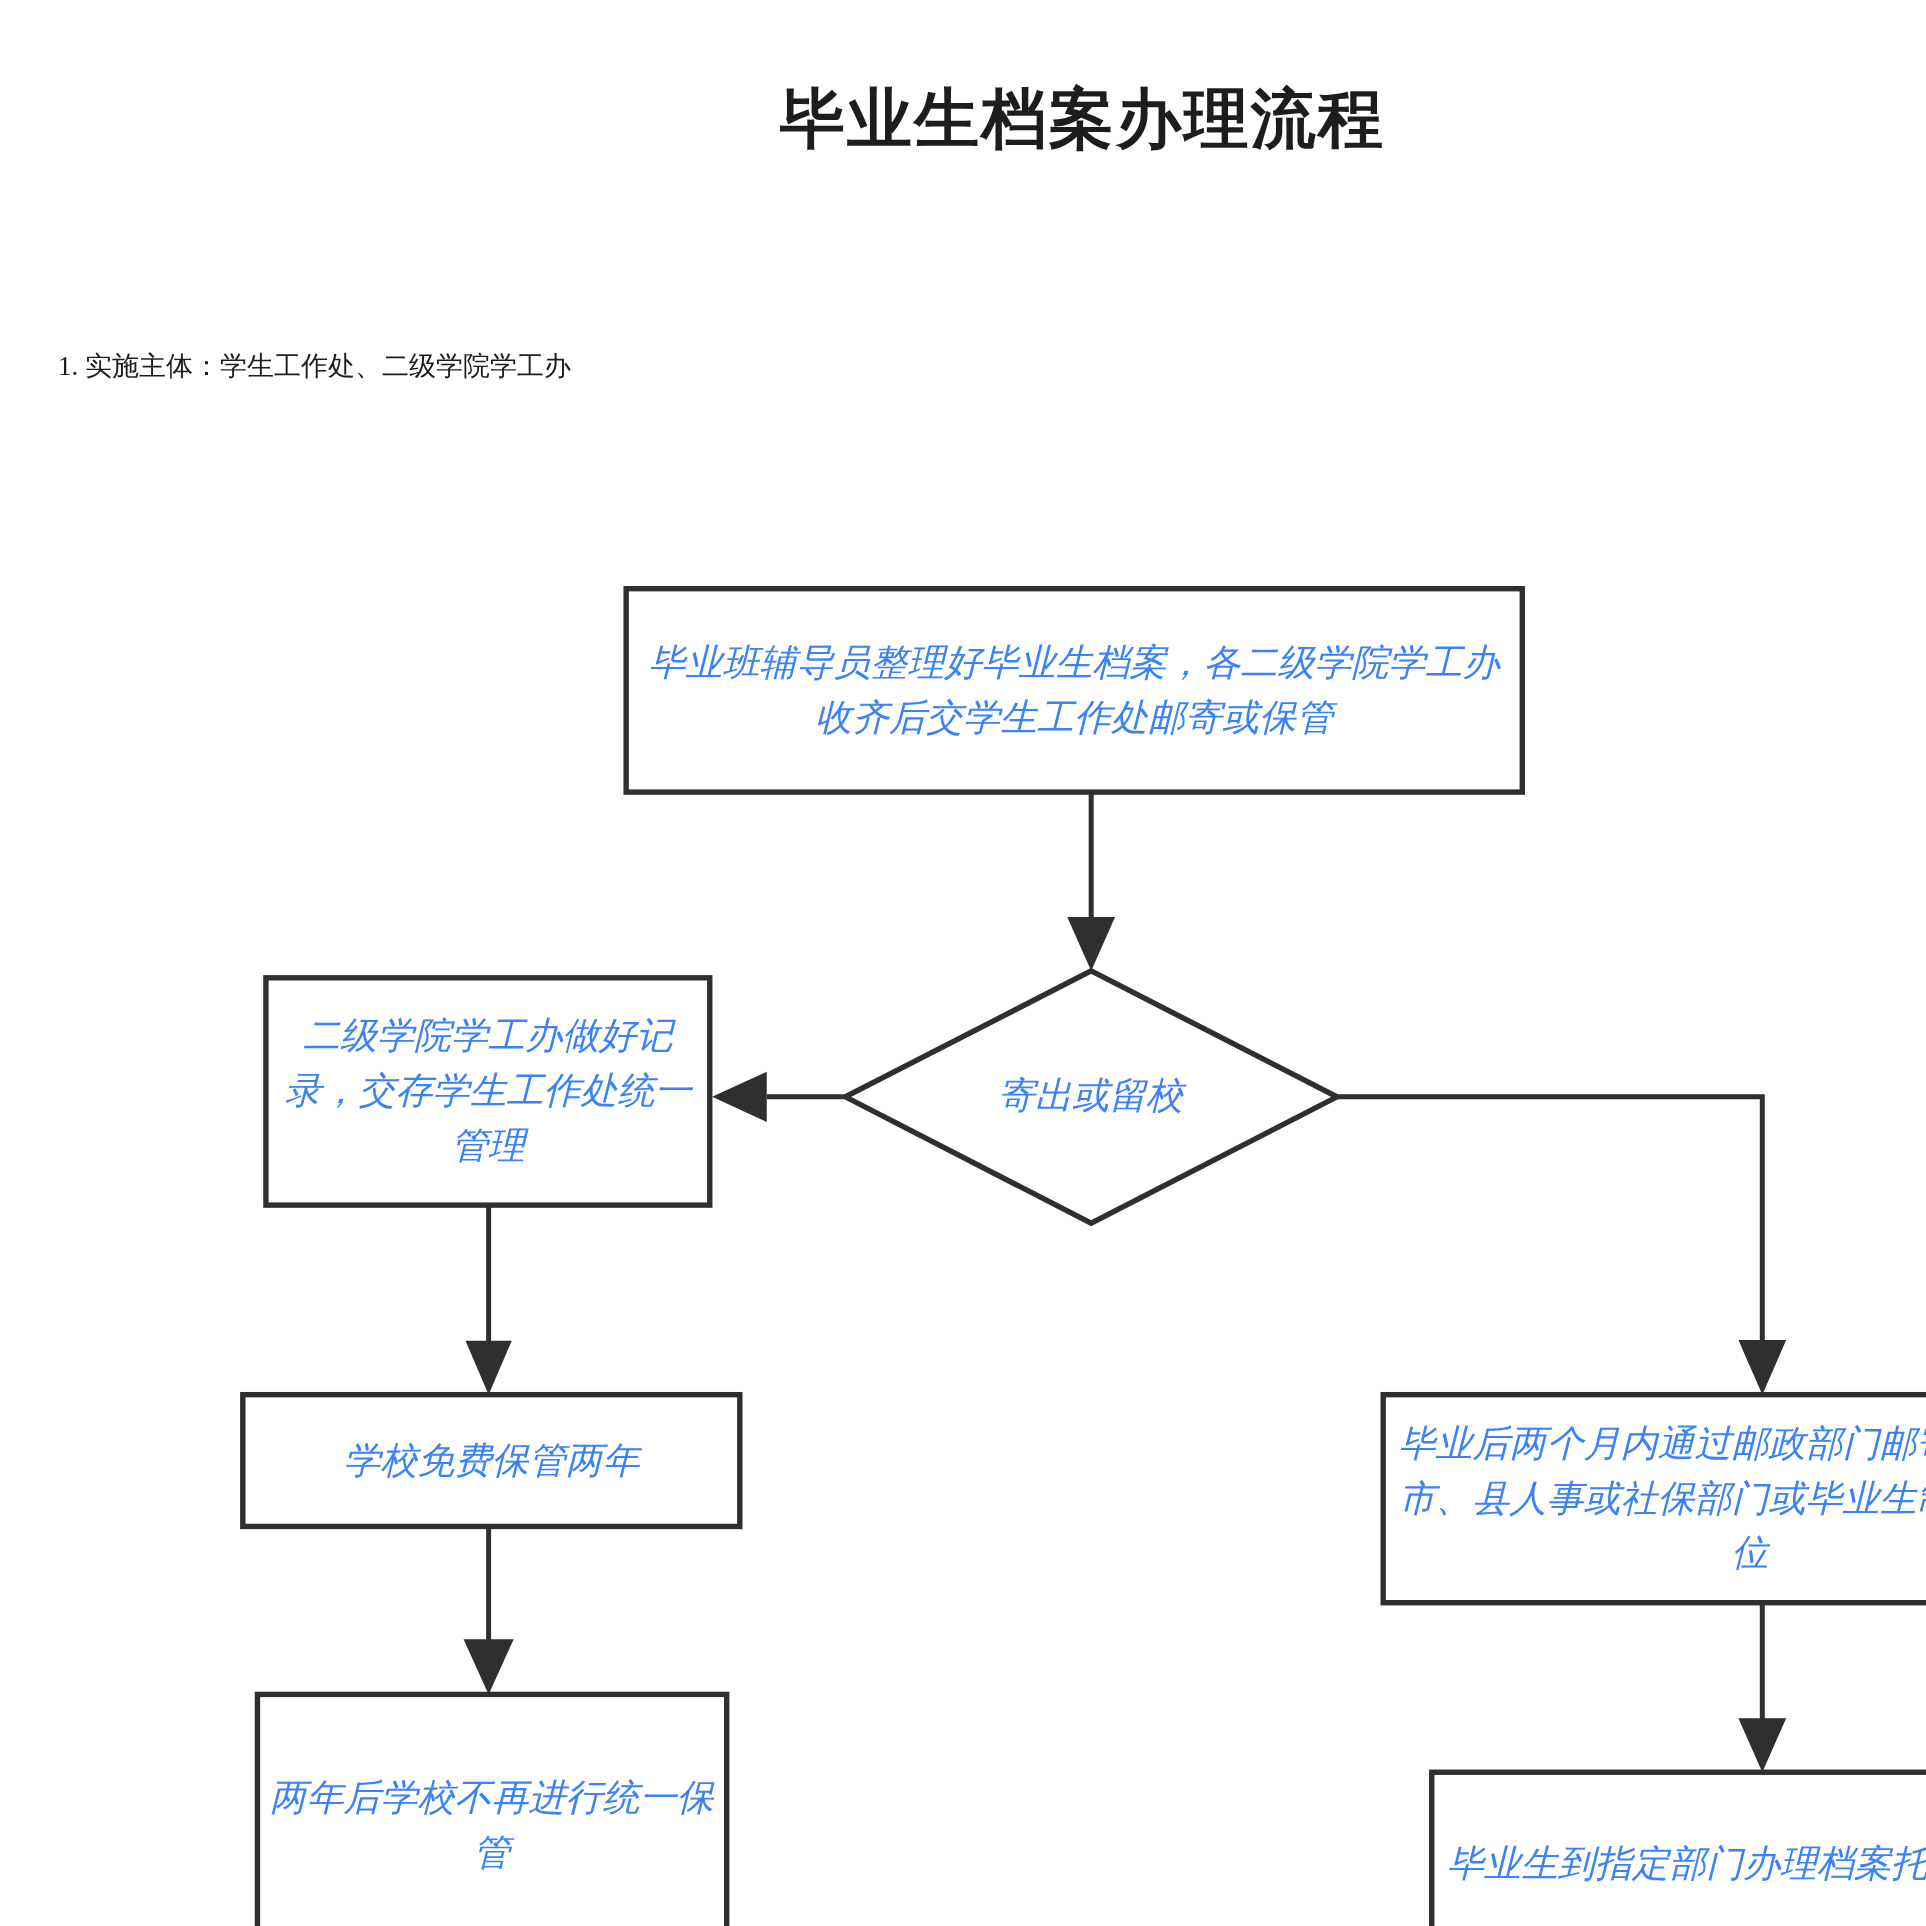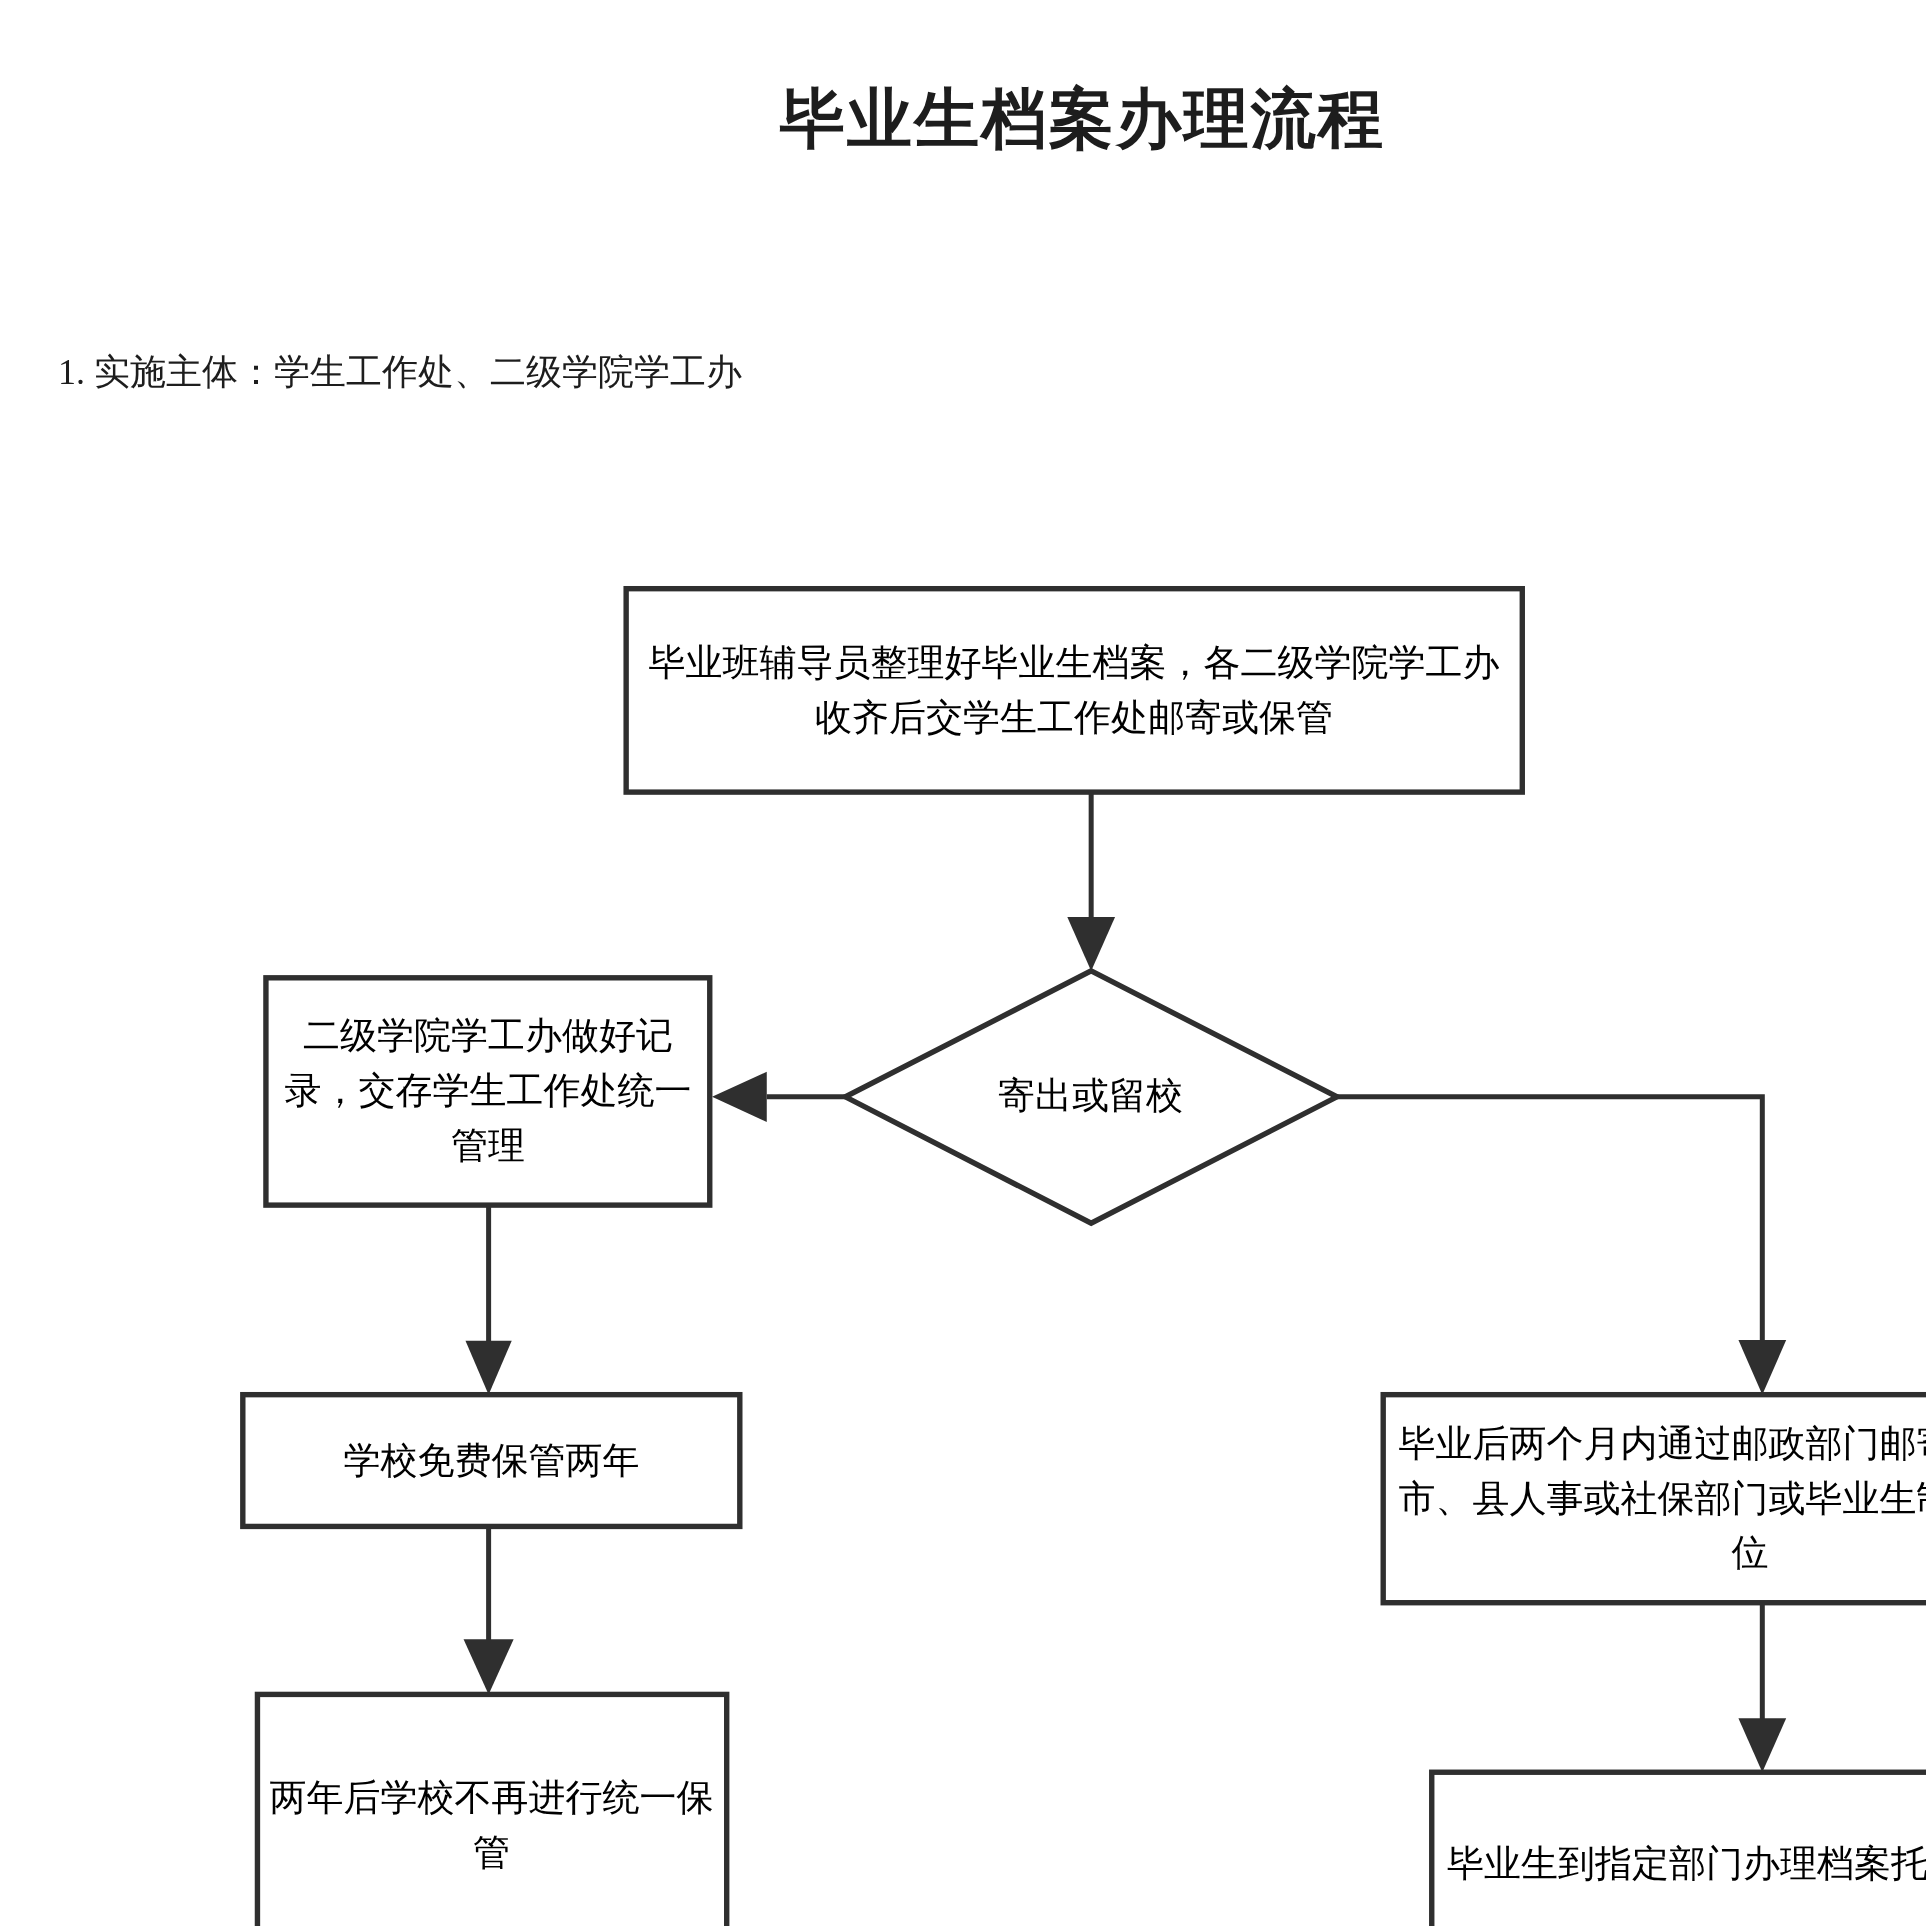--- a/index.html
+++ b/index.html
@@ -28,21 +28,21 @@
     font-weight: bold;
     font-size: 65px;
     letter-spacing: 2.3px;
     color: #1d1d1d;
     white-space: nowrap;
   }
   #notes {
     position: absolute;
     left: 58px;
     top: 347px;
-    font-size: 36px;
+    font-size: 27px;
     line-height: 1.42;
     color: #1d1d1d;
   }
   .note-line {
     white-space: nowrap;
   }
   #flow-svg {
     position: absolute;
     left: 0;
     top: 0;
@@ -66,24 +66,25 @@
     fill: #2f2f2f;
   }
   .node-label {
     position: absolute;
     display: flex;
     align-items: center;
     justify-content: flex-end;
     text-align: center;
     font-size: 37px;
     line-height: 1.48;
-    color: #000000;
+    color: #3b82f6;
     box-sizing: border-box;
     padding: 0 7px;
     pointer-events: none;
+    font-style: italic;
   }
   .node-label span { display: block; width: 100%; }
 </style>
 </head>
 <body>
 
 <div id="page">
 
   <div id="flow-title">毕业生档案办理流程</div>
 

